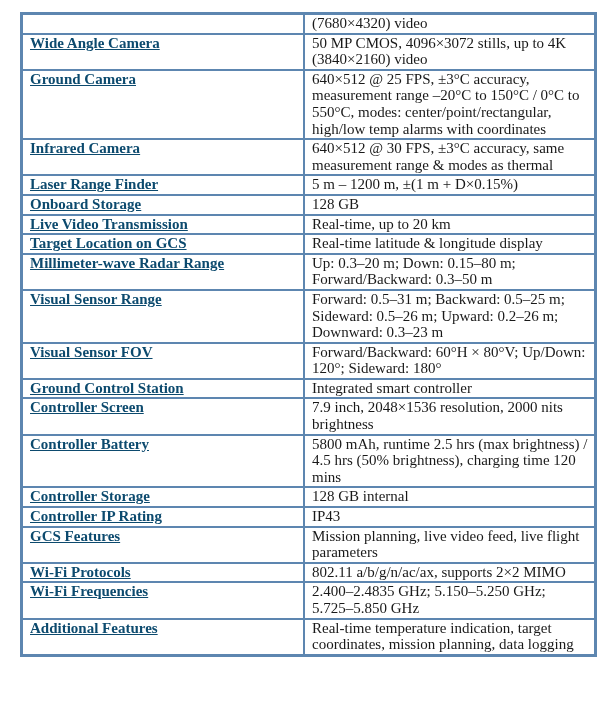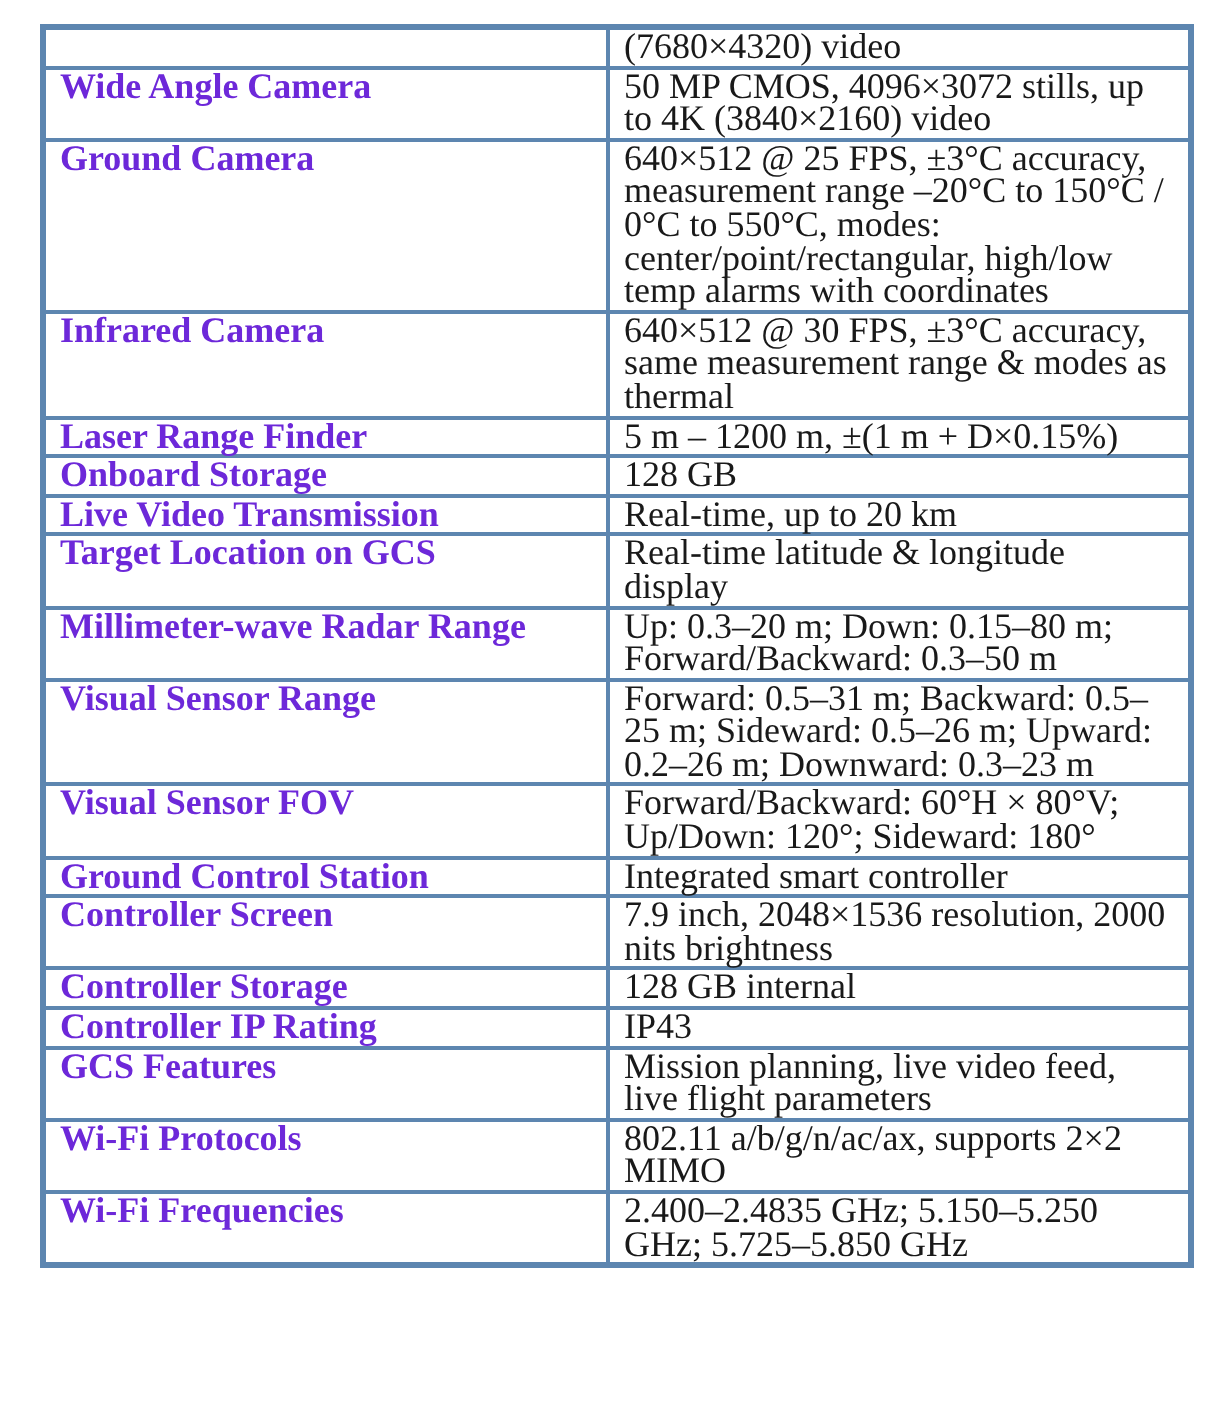--- a/index.html
+++ b/index.html
@@ -24,29 +24,30 @@
     width: 577px;
     table-layout: fixed;
     border-collapse: separate;
     border-spacing: 2px;
     background: #5d86b0;       
     border: 1px solid #5d86b0;
   }
   table.spec td {
     background: #ffffff;
     vertical-align: top;
-    font-size: 18px;
+    font-size: 15px;
     line-height: 16.6px;
     color: #191919;
     padding: 0 6px 1px 7px;
     word-wrap: break-word;
   }
   table.spec td.label {
     font-weight: bold;
-    color: #6d28d9;
+    color: #0c4a6e;
+    text-decoration: underline;
   }
 </style>
 </head>
 <body>
 
 <div class="page">
   <table class="spec">
     <colgroup>
       <col style="width:280px">
       <col>
@@ -98,34 +99,42 @@
         </tr>
         <tr>
           <td class="label">Ground Control Station</td>
           <td class="value">Integrated smart controller</td>
         </tr>
         <tr>
           <td class="label">Controller Screen</td>
           <td class="value">7.9 inch, 2048×1536 resolution, 2000 nits brightness</td>
         </tr>
         <tr>
+          <td class="label">Controller Battery</td>
+          <td class="value">5800 mAh, runtime 2.5 hrs (max brightness) / 4.5 hrs (50% brightness), charging time 120 mins</td>
+        </tr>
+        <tr>
           <td class="label">Controller Storage</td>
           <td class="value">128 GB internal</td>
         </tr>
         <tr>
           <td class="label">Controller IP Rating</td>
           <td class="value">IP43</td>
         </tr>
         <tr>
           <td class="label">GCS Features</td>
           <td class="value">Mission planning, live video feed, live flight parameters</td>
         </tr>
         <tr>
           <td class="label">Wi-Fi Protocols</td>
           <td class="value">802.11 a/b/g/n/ac/ax, supports 2×2 MIMO</td>
         </tr>
         <tr>
           <td class="label">Wi-Fi Frequencies</td>
           <td class="value">2.400–2.4835 GHz; 5.150–5.250 GHz; 5.725–5.850 GHz</td>
         </tr>
+        <tr>
+          <td class="label">Additional Features</td>
+          <td class="value">Real-time temperature indication, target coordinates, mission planning, data logging</td>
+        </tr>
       </tbody>
   </table>
 </div>
 
 </body></html>

